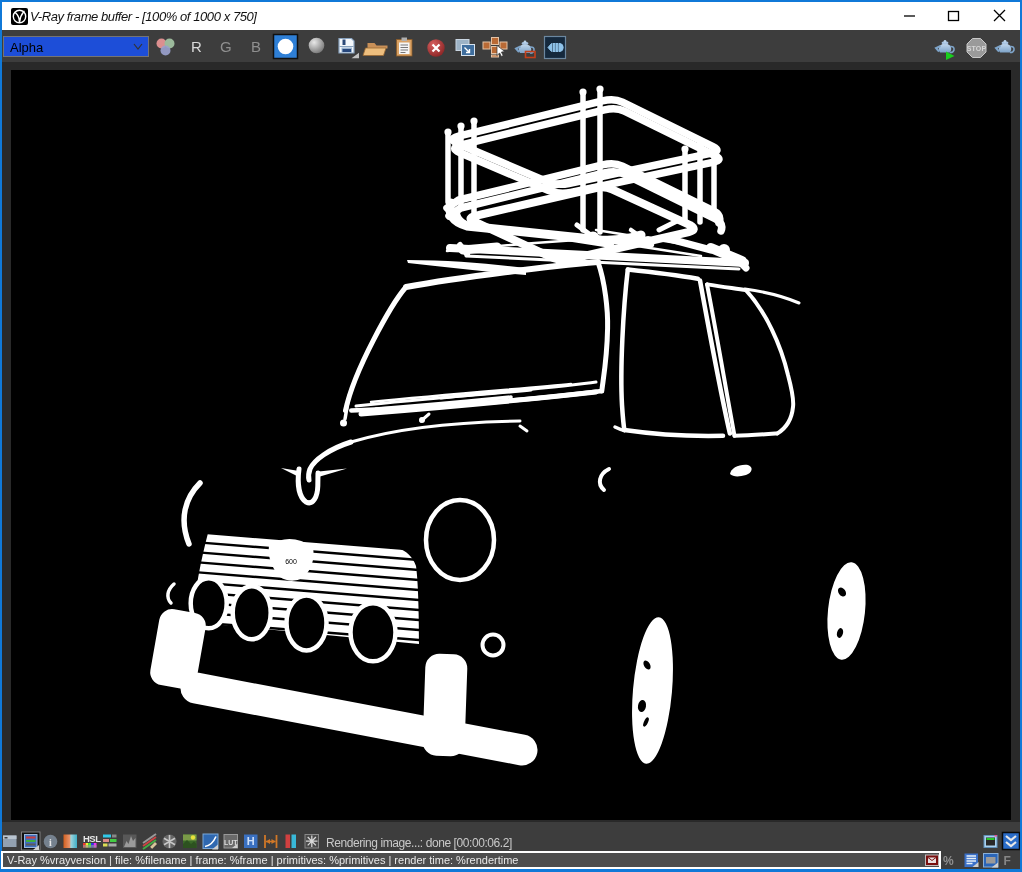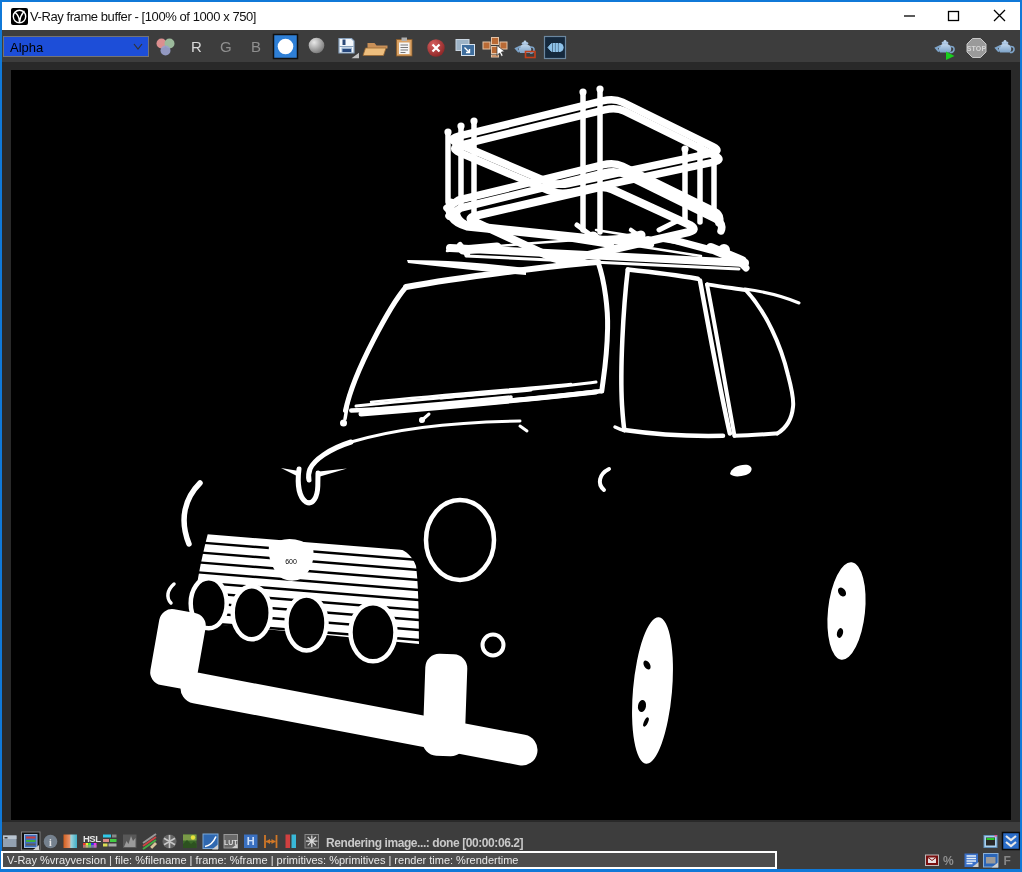--- a/index.html
+++ b/index.html
@@ -4,33 +4,33 @@
 <style>
   html,body{margin:0;padding:0;}
   body{width:1022px;height:872px;position:relative;background:#292929;
        font-family:"Liberation Sans",sans-serif;overflow:hidden;}
   .abs{position:absolute;}
   
   #frame{left:0;top:0;width:1022px;height:872px;box-sizing:border-box;
          border:2px solid #1079d8;border-bottom:3px solid #1079d8;}
   #titlebar{left:2px;top:2px;width:1018px;height:28px;background:#ffffff;}
   #titleicon{left:9px;top:6px;width:17px;height:17px;background:#000;border-radius:2px;}
-  #titletext{left:28px;top:7px;font-size:13px;color:#111;letter-spacing:-0.42px;}
+  #titletext{left:28px;top:7px;font-size:13px;color:#111;letter-spacing:-0.42px;font-style:italic;}
   #tb{left:2px;top:30px;width:1018px;height:32px;background:#3d3d3d;}
   #canvasarea{left:2px;top:62px;width:1018px;height:758px;background:#292929;}
   #blackcanvas{left:11px;top:70px;width:1000px;height:750px;background:#000;}
   #btb{left:2px;top:822px;width:1018px;height:30px;background:#3d3d3d;}
   #statusrow{left:2px;top:852px;width:1018px;height:17px;background:#3d3d3d;z-index:1;}
-  #statusbox{left:1px;top:851px;width:776px;height:18px;background:#4d4d4d;z-index:2;
+  #statusbox{left:1px;top:851px;width:940px;height:18px;background:#4d4d4d;z-index:2;
              border:2px solid #fff;box-sizing:border-box;}
   #statustext{left:4px;top:1px;font-size:11px;color:#e8e8e8;white-space:pre;}
   
   #dropdown{left:3px;top:36px;width:146px;height:21px;background:#1d4ed8;
             border:1px solid #747474;box-sizing:border-box;color:#000;font-size:13px;}
-  #renderstat{left:326px;top:836px;font-size:12px;font-weight:bold;color:#c9c9c9;letter-spacing:-0.42px;}
+  #renderstat{left:326px;top:836px;font-size:12px;font-weight:normal;color:#c9c9c9;letter-spacing:-0.42px;}
 </style>
 </head>
 <body>
 <div class="abs" id="canvasarea"></div>
 <div class="abs" id="blackcanvas">
   <svg width="1000" height="750" viewBox="0 0 1000 750">
     <defs>
       <clipPath id="grille">
         <path d="M197,463 C 260,468 330,473 386,478 C 395,480 402,487 405,496 C 407,510 408,540 408,574 L 181,552 C 184,520 190,490 197,463 Z"></path>
       </clipPath>

